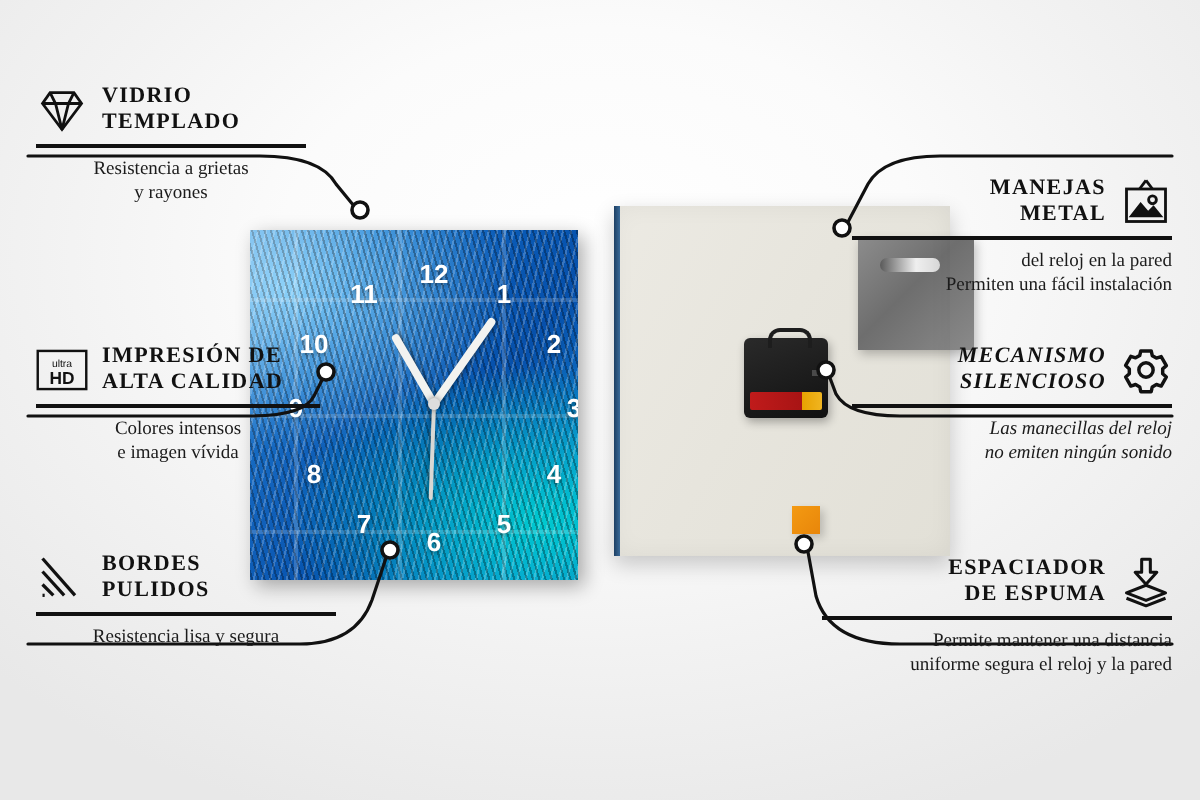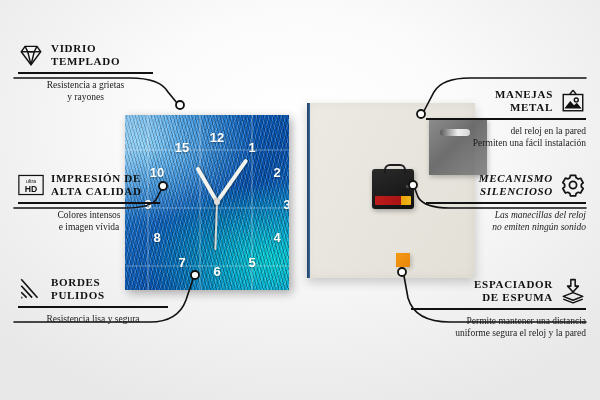--- a/index.html
+++ b/index.html
@@ -147,21 +147,21 @@
       <span class="num" style="left:127px;top:32px">1</span>
       <span class="num" style="left:152px;top:57px">2</span>
       <span class="num" style="left:162px;top:89px">3</span>
       <span class="num" style="left:152px;top:122px">4</span>
       <span class="num" style="left:127px;top:147px">5</span>
       <span class="num" style="left:92px;top:156px">6</span>
       <span class="num" style="left:57px;top:147px">7</span>
       <span class="num" style="left:32px;top:122px">8</span>
       <span class="num" style="left:23px;top:89px">9</span>
       <span class="num" style="left:32px;top:57px">10</span>
-      <span class="num" style="left:57px;top:32px">15</span>
+      <span class="num" style="left:57px;top:32px">11</span>
 
       <div class="hand hand-h"></div>
       <div class="hand hand-m"></div>
       <div class="hand hand-s"></div>
       <div class="cap"></div>
     </div>
   </div>
 
   <svg id="wires" viewBox="0 0 600 400">
     <g fill="none" stroke="#111111" stroke-width="1.6" stroke-linecap="round">

